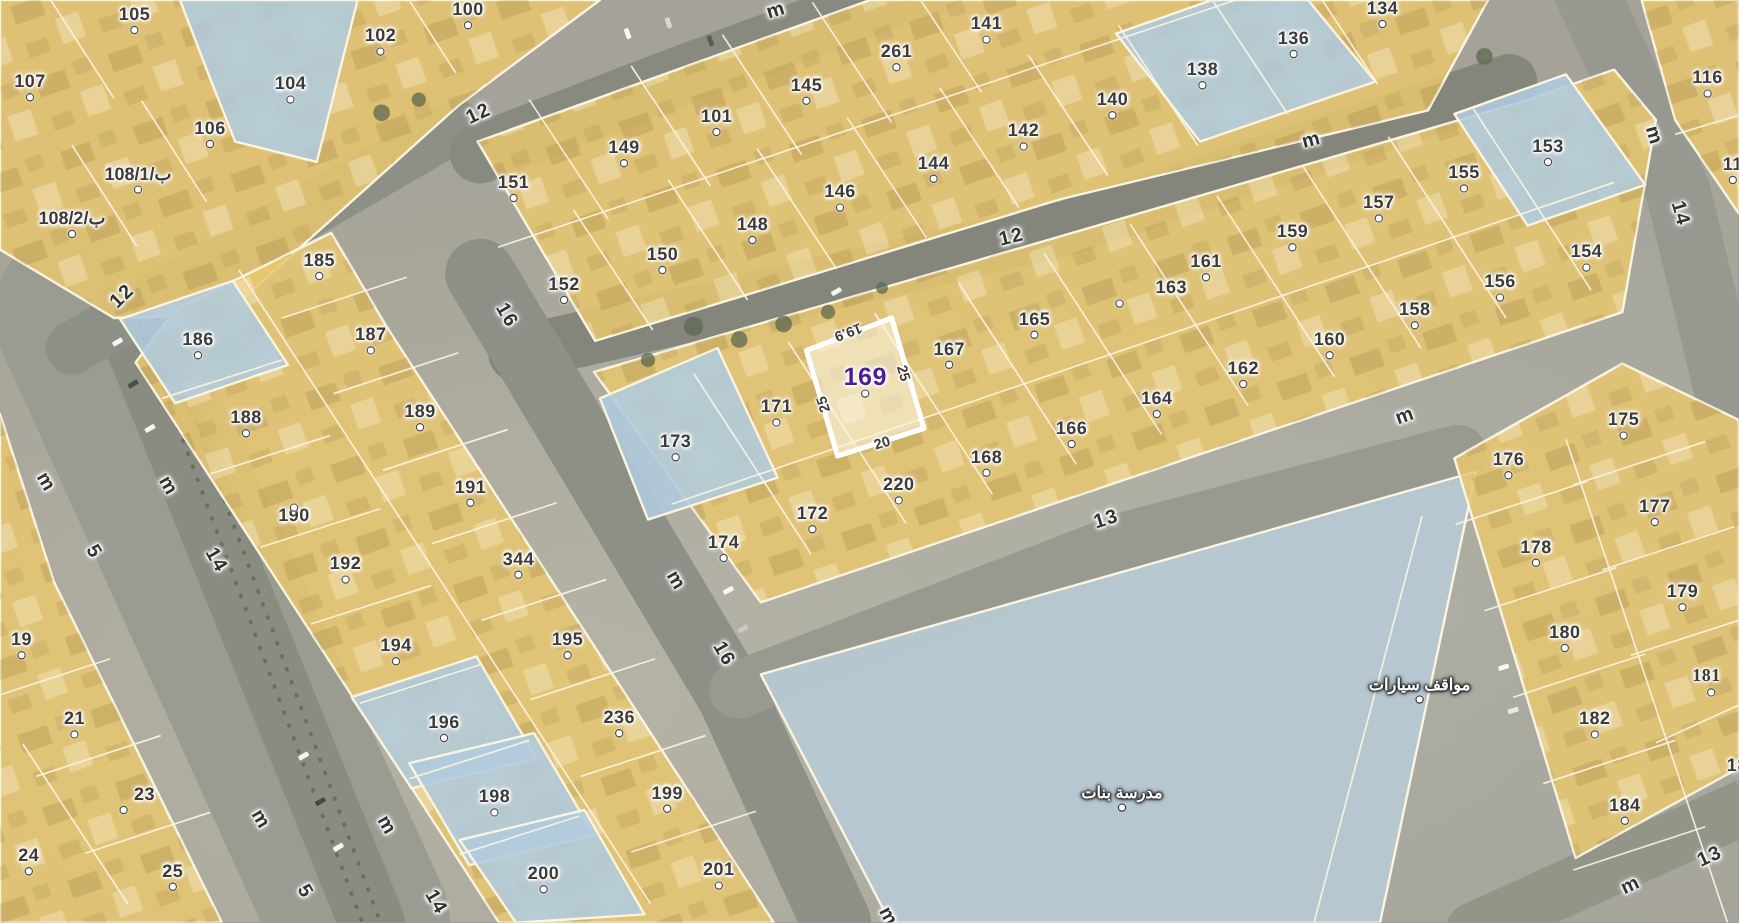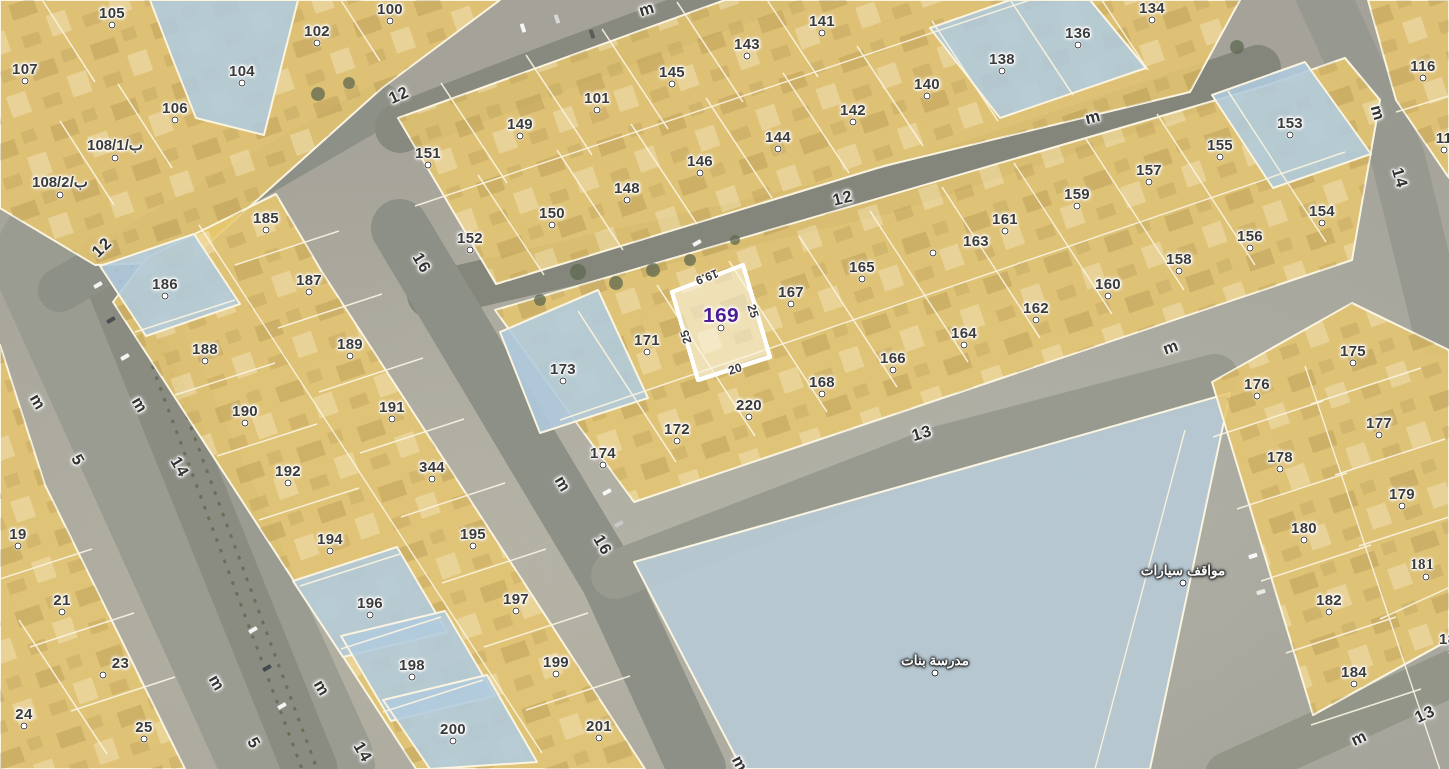--- a/index.html
+++ b/index.html
@@ -192,21 +192,21 @@
       <div class="plabel" style="left: 60px; top: 182px;">ب/108/2</div>
       <div class="pdot" style="left: 60px; top: 195px;"></div>
       <div class="plabel" style="left: 428px; top: 152px;">151</div>
       <div class="pdot" style="left: 428px; top: 165px;"></div>
       <div class="plabel" style="left: 520px; top: 123px;">149</div>
       <div class="pdot" style="left: 520px; top: 136px;"></div>
       <div class="plabel" style="left: 597px; top: 97px;">101</div>
       <div class="pdot" style="left: 597px; top: 110px;"></div>
       <div class="plabel" style="left: 672px; top: 71px;">145</div>
       <div class="pdot" style="left: 672px; top: 84px;"></div>
-      <div class="plabel" style="left: 747px; top: 43px;">143</div>
+      <div class="plabel" style="left: 747px; top: 43px;">261</div>
       <div class="pdot" style="left: 747px; top: 56px;"></div>
       <div class="plabel" style="left: 822px; top: 20px;">141</div>
       <div class="pdot" style="left: 822px; top: 33px;"></div>
       <div class="plabel" style="left: 470px; top: 237px;">152</div>
       <div class="pdot" style="left: 470px; top: 250px;"></div>
       <div class="plabel" style="left: 552px; top: 212px;">150</div>
       <div class="pdot" style="left: 552px; top: 225px;"></div>
       <div class="plabel" style="left: 627px; top: 187px;">148</div>
       <div class="pdot" style="left: 627px; top: 200px;"></div>
       <div class="plabel" style="left: 700px; top: 160px;">146</div>
@@ -276,31 +276,31 @@
       <div class="plabel" style="left: 309px; top: 279px;">187</div>
       <div class="pdot" style="left: 309px; top: 292px;"></div>
       <div class="plabel" style="left: 350px; top: 343px;">189</div>
       <div class="pdot" style="left: 350px; top: 356px;"></div>
       <div class="plabel" style="left: 392px; top: 406px;">191</div>
       <div class="pdot" style="left: 392px; top: 419px;"></div>
       <div class="plabel" style="left: 432px; top: 466px;">344</div>
       <div class="pdot" style="left: 432px; top: 479px;"></div>
       <div class="plabel" style="left: 473px; top: 533px;">195</div>
       <div class="pdot" style="left: 473px; top: 546px;"></div>
-      <div class="plabel" style="left: 516px; top: 598px;">197</div>
+      <div class="plabel" style="left: 516px; top: 598px;">236</div>
       <div class="pdot" style="left: 516px; top: 611px;"></div>
       <div class="plabel" style="left: 556px; top: 661px;">199</div>
       <div class="pdot" style="left: 556px; top: 674px;"></div>
       <div class="plabel" style="left: 599px; top: 725px;">201</div>
       <div class="pdot" style="left: 599px; top: 738px;"></div>
       <div class="plabel" style="left: 165px; top: 283px;">186</div>
       <div class="pdot" style="left: 165px; top: 296px;"></div>
       <div class="plabel" style="left: 205px; top: 348px;">188</div>
       <div class="pdot" style="left: 205px; top: 361px;"></div>
-      <div class="plabel" style="left: 245px; top: 410px;">190</div>
+      <div class="plabel" style="left: 245px; top: 430px;">190</div>
       <div class="pdot" style="left: 245px; top: 423px;"></div>
       <div class="plabel" style="left: 288px; top: 470px;">192</div>
       <div class="pdot" style="left: 288px; top: 483px;"></div>
       <div class="plabel" style="left: 330px; top: 538px;">194</div>
       <div class="pdot" style="left: 330px; top: 551px;"></div>
       <div class="plabel" style="left: 370px; top: 602px;">196</div>
       <div class="pdot" style="left: 370px; top: 615px;"></div>
       <div class="plabel" style="left: 412px; top: 664px;">198</div>
       <div class="pdot" style="left: 412px; top: 677px;"></div>
       <div class="plabel" style="left: 453px; top: 728px;">200</div>

